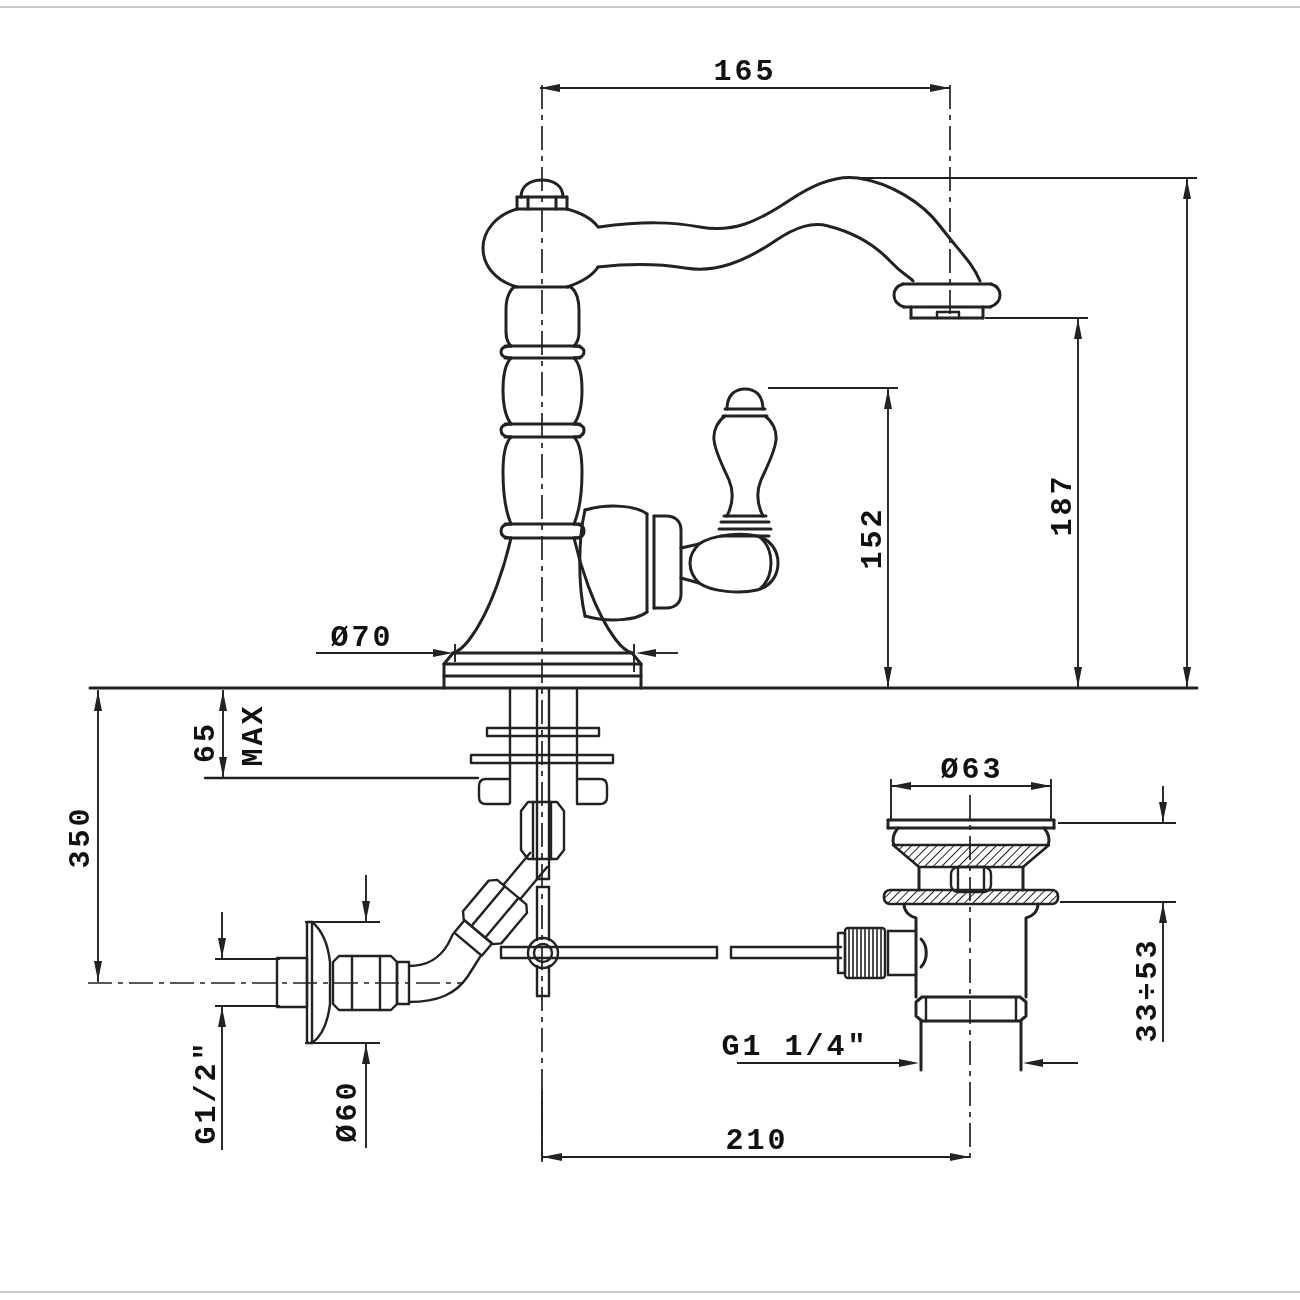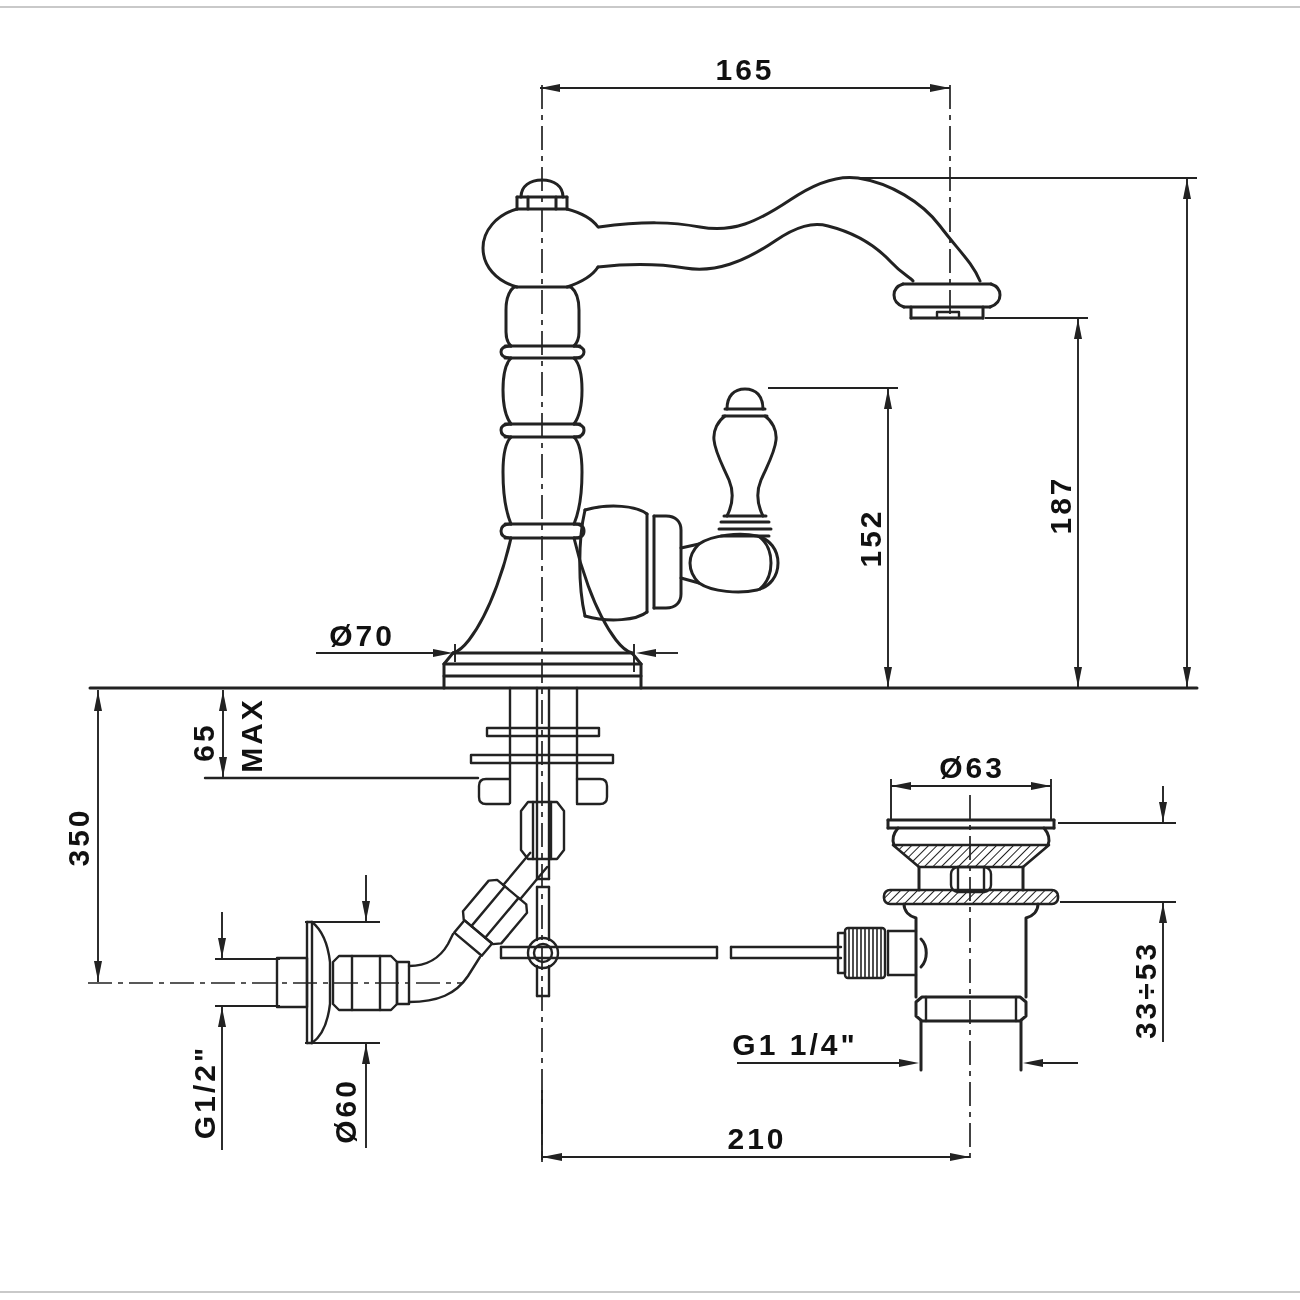--- a/index.html
+++ b/index.html
@@ -1,17 +1,17 @@
 <!DOCTYPE html>
 <html><head>
 <meta charset="utf-8">
 <style>
   html,body{margin:0;padding:0;background:#fff;}
   .sheet{position:relative;width:1300px;height:1300px;background:#fff;overflow:hidden;
-         font-family:Liberation Sans, sans-serif;}
+         font-family:Liberation Mono, monospace;}
   svg{position:absolute;left:0;top:0;}
   .obj{fill:none;stroke:#222;stroke-width:3;stroke-linecap:round;stroke-linejoin:round;}
   .obj2{fill:none;stroke:#222;stroke-width:2.4;stroke-linecap:round;stroke-linejoin:round;}
   .dim{fill:none;stroke:#222;stroke-width:1.9;stroke-linecap:butt;}
   .cl{fill:none;stroke:#222;stroke-width:1.7;stroke-dasharray:24 6 5 6;}
   .arr{fill:#222;stroke:none;}
   .hatched{fill:url(#hatch);stroke:#222;stroke-width:2.6;stroke-linejoin:round;}
   .knurl{stroke:#222;stroke-width:1.6;}
   text.dimtxt{fill:#111;font-size:30px;font-weight:bold;letter-spacing:3px;}
   .border{stroke:#c9c9c9;stroke-width:2;}

